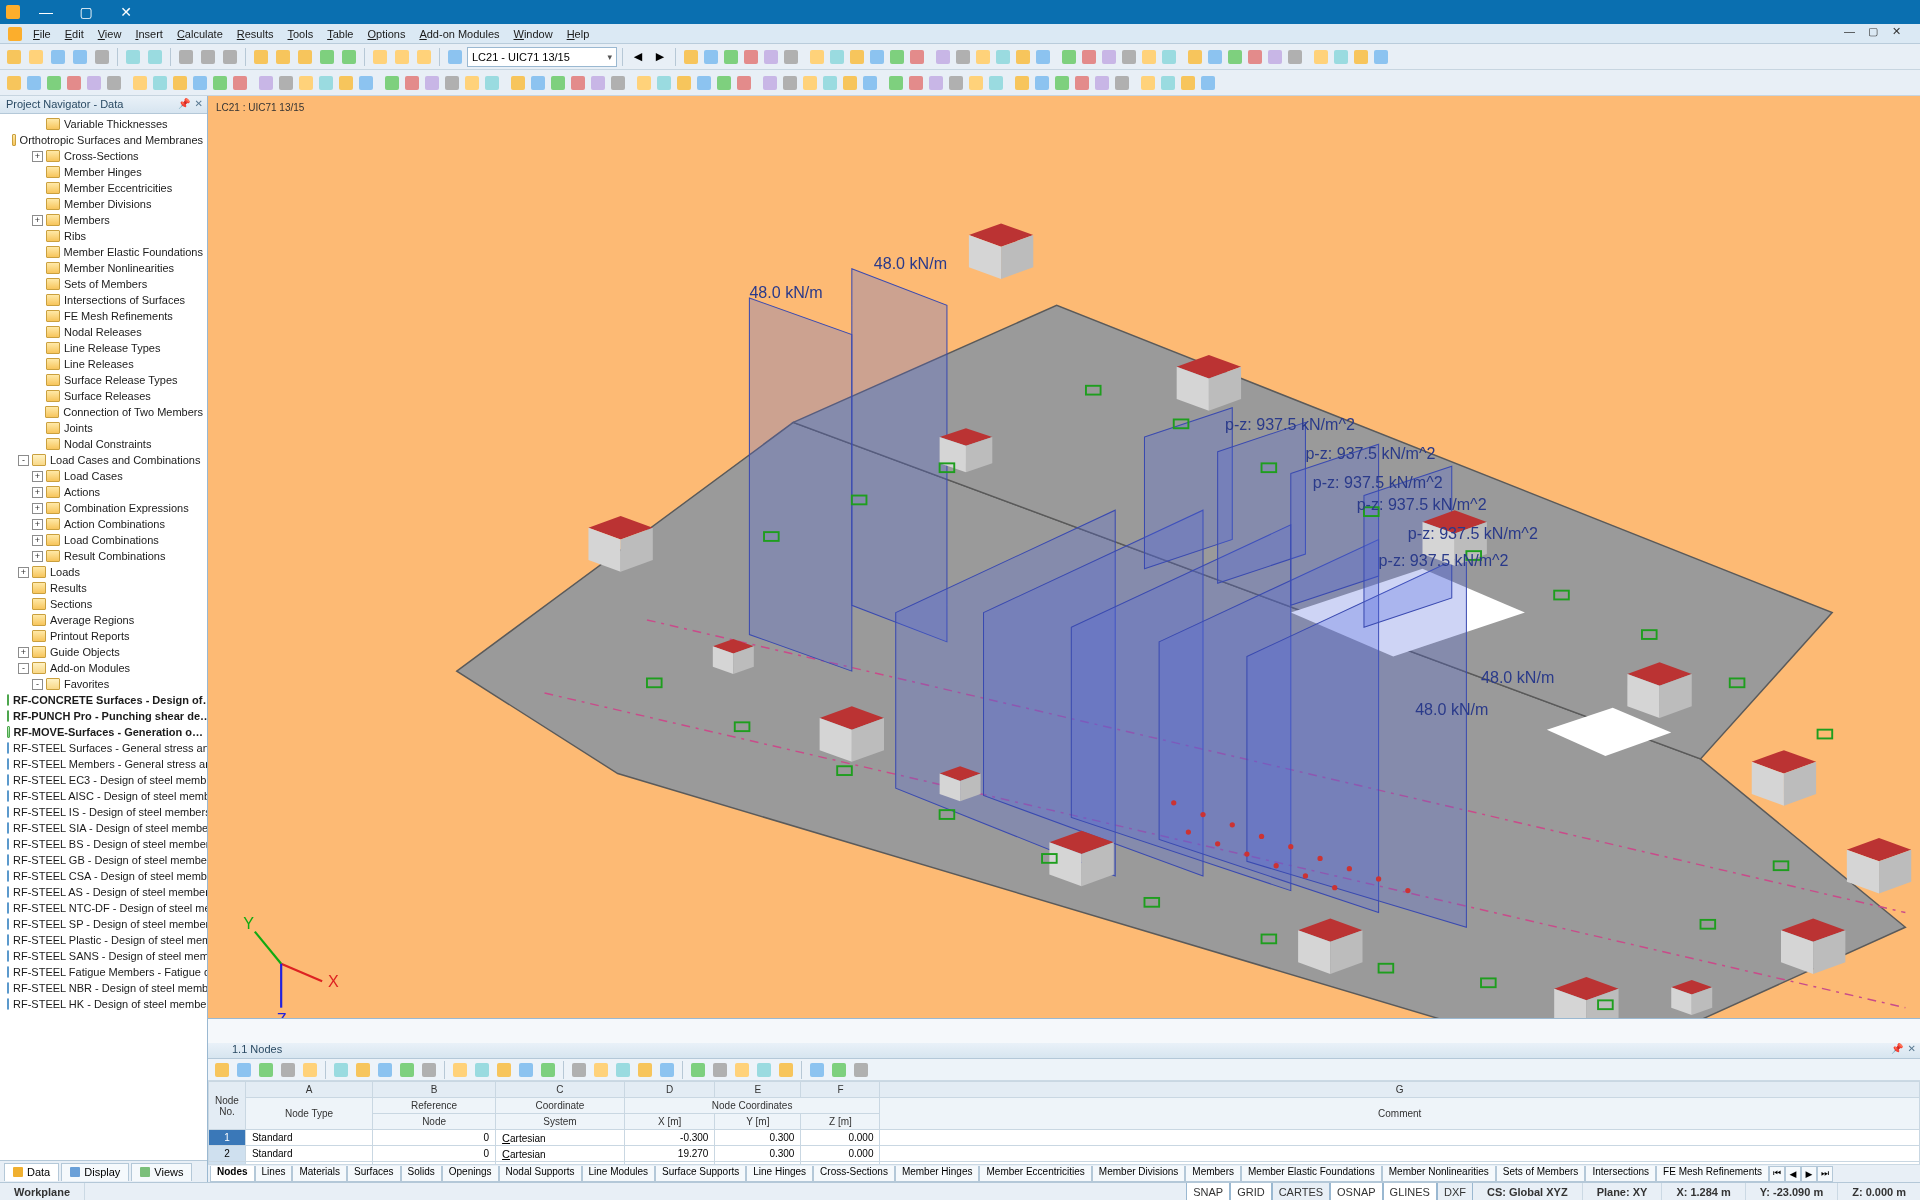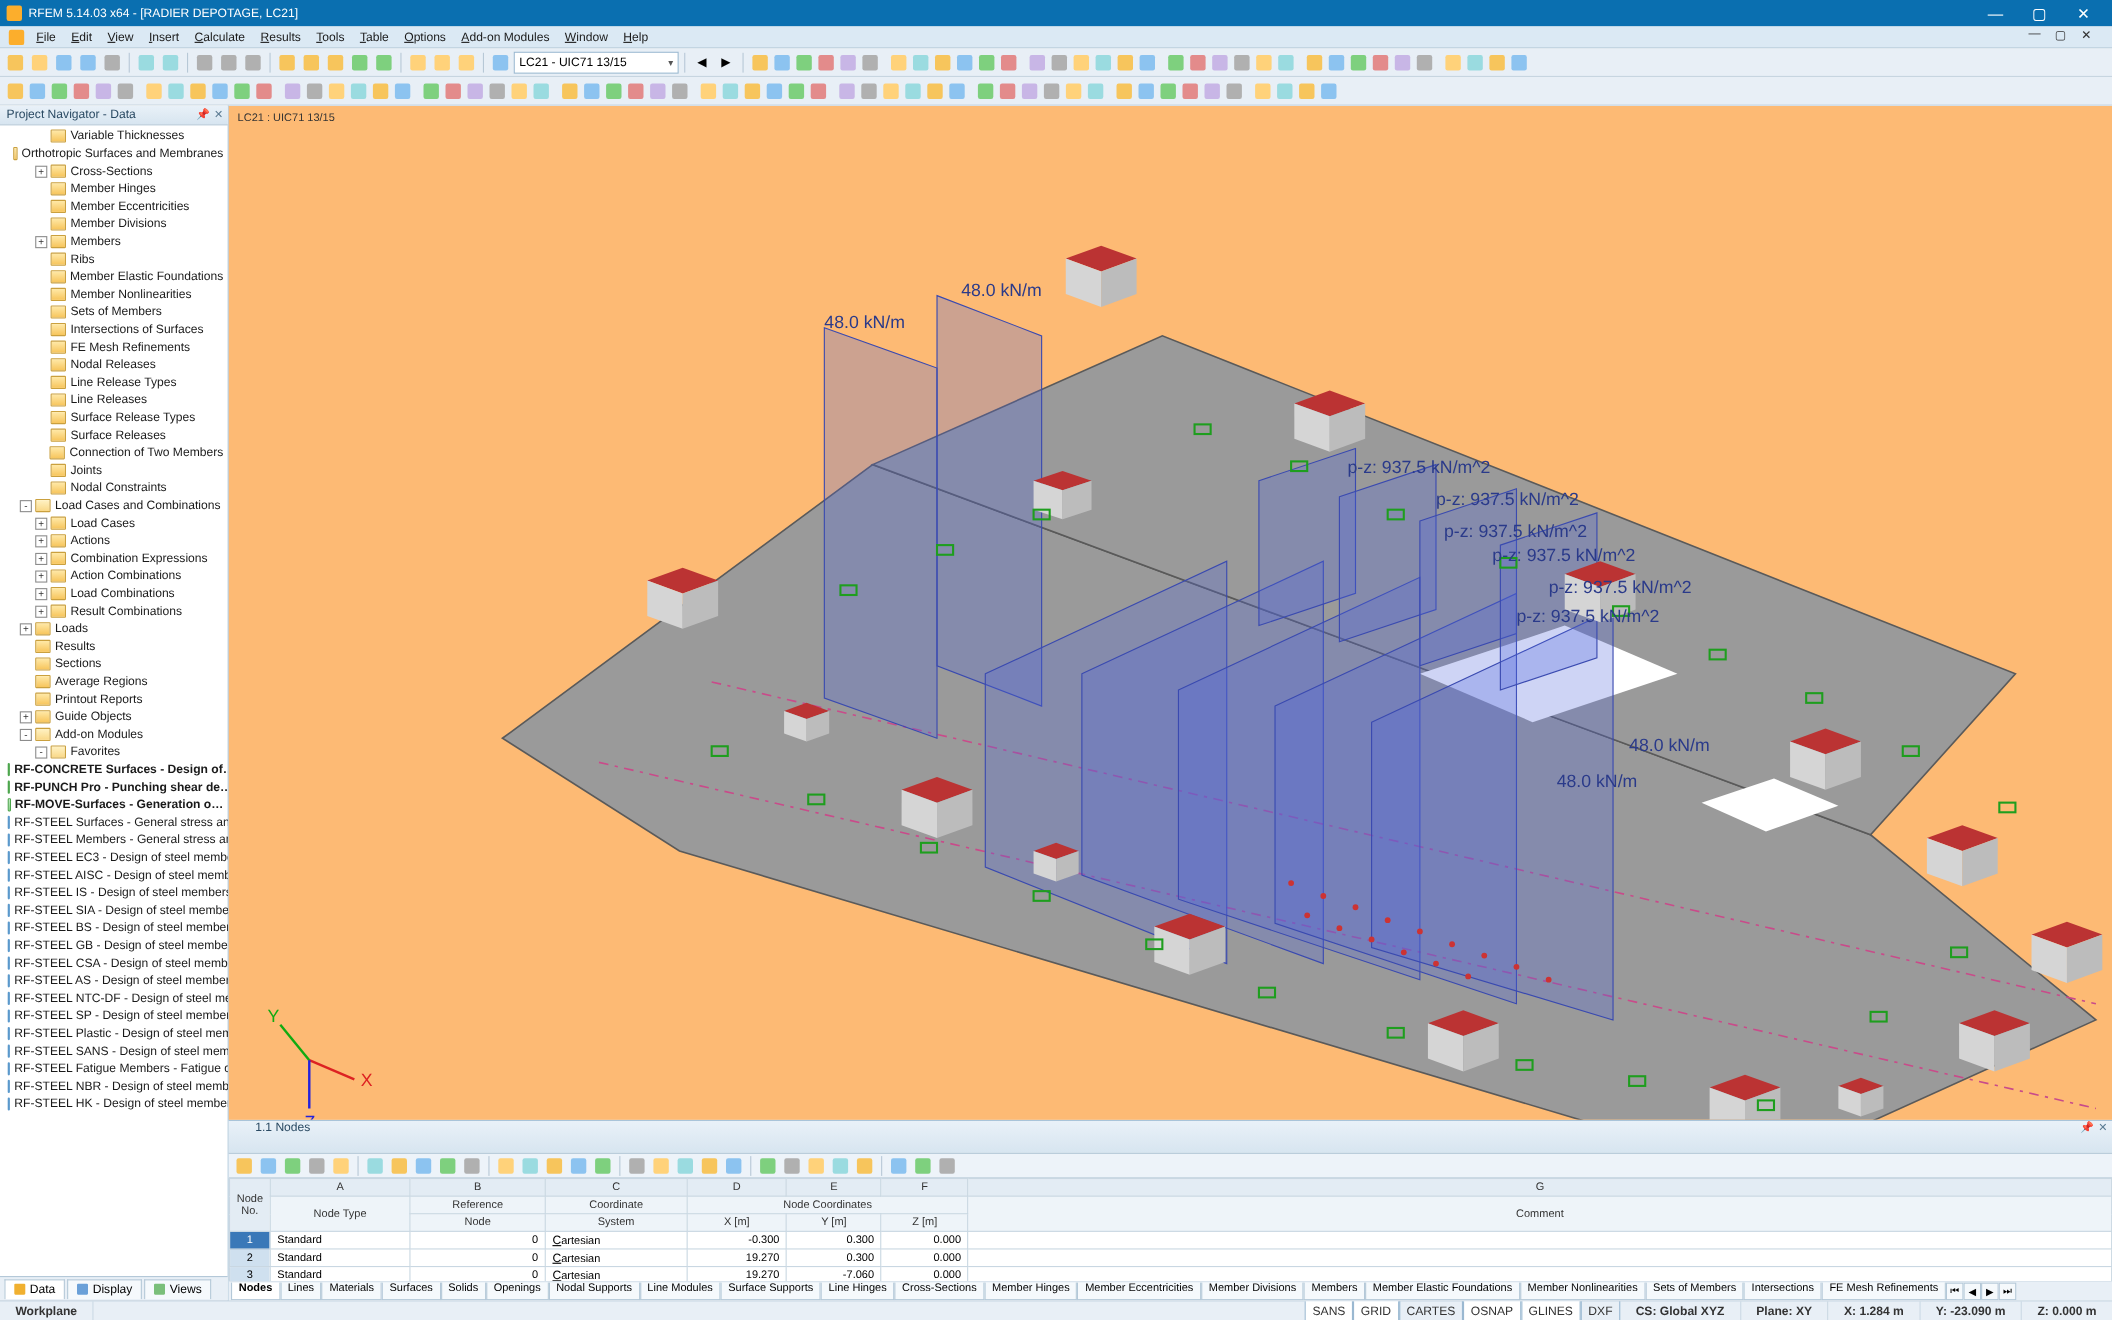--- a/index.html
+++ b/index.html
@@ -40,21 +40,21 @@
 .nav-tab { height: 18px; padding: 0 8px; border: 1px solid #b4c8d8; border-bottom: none; background: #f5f9fc; display: inline-flex; align-items: center; gap: 4px; font-size: 10px; cursor: default; }
 .nav-tab.active { background: #fff; }
 .nav-tab .dot { width: 10px; height: 10px; border-radius: 1px; }
 
 .viewport { flex: 1; display: flex; flex-direction: column; background: #f3f3f3; }
 .view3d { flex: 1; position: relative; background: #fdba74; overflow: hidden; }
 .view-label { position: absolute; left: 8px; top: 6px; font-size: 10px; color: #333; }
 .view3d svg { width: 100%; height: 100%; display: block; }
 
 .tablespanel { height: 164px; border-top: 1px solid #9ab8d1; background: #f5f8fb; display: flex; flex-direction: column; }
-.tp-title { height: 30px; background: linear-gradient(#e9f1f8,#d7e5f0); padding: 0 24px; font-size: 10px; color: #2a4a63; border-bottom: 1px solid #b4c8d8; position: relative; }
+.tp-title { height: 16px; background: linear-gradient(#e9f1f8,#d7e5f0); padding: 0 24px; font-size: 10px; color: #2a4a63; border-bottom: 1px solid #b4c8d8; position: relative; margin-top: 24px; }
 .tp-title .pin { position: absolute; right: 16px; top: 0; font-size: 10px; color: #5a7a92; }
 .tp-title .x { position: absolute; right: 4px; top: 0; font-size: 10px; color: #5a7a92; }
 .tp-toolbar { height: 22px; background: #edf3f9; display: flex; align-items: center; padding: 0 4px; gap: 2px; border-bottom: 1px solid #cbd9e4; }
 .tp-grid { flex: 1; overflow: auto; background: #fff; }
 table.grid { border-collapse: collapse; width: 100%; }
 table.grid th, table.grid td { border: 1px solid #c9d7e2; padding: 1px 6px; font-size: 10px; background: #fff; height: 16px; }
 table.grid th { background: #eef4f9; font-weight: normal; color: #333; text-align: center; }
 table.grid th.colhead { background: #e3ecf4; }
 table.grid td.rowhead { background: #cfe0ef; text-align: center; width: 34px; }
 table.grid td.rowhead.sel { background: #3a78b8; color: #fff; }
@@ -72,21 +72,20 @@
 
 
 .g { width: 14px; height: 14px; border-radius: 2px; }
 .c1{background:#f7c55c}.c2{background:#8cc3f0}.c3{background:#7ed07e}.c4{background:#e38b8b}.c5{background:#c8b6e6}.c6{background:#b0b0b0}.c7{background:#ffd27a}.c8{background:#9adbe0}
 </style>
 </head>
 <body>
 
 <div class="titlebar">
   <span class="icon"></span>
-  <span class="title">RFEM 5.14.03 x64 - [RADIER DEPOTAGE, LC21]</span>
   <span class="winbtn">—</span>
   <span class="winbtn">▢</span>
   <span class="winbtn close">✕</span>
 </div>
 
 <div class="menubar">
   <span class="mdi" style="background:#fcae2c;border-radius:2px;"></span>
   <div id="menubar-items"><span class="menu-item"><u>F</u>ile</span><span class="menu-item"><u>E</u>dit</span><span class="menu-item"><u>V</u>iew</span><span class="menu-item"><u>I</u>nsert</span><span class="menu-item"><u>C</u>alculate</span><span class="menu-item"><u>R</u>esults</span><span class="menu-item"><u>T</u>ools</span><span class="menu-item"><u>T</u>able</span><span class="menu-item"><u>O</u>ptions</span><span class="menu-item"><u>A</u>dd-on Modules</span><span class="menu-item"><u>W</u>indow</span><span class="menu-item"><u>H</u>elp</span></div>
   <span style="flex:1"></span>
   <span class="winbtn" style="color:#333;width:24px;height:18px">—</span>
@@ -1084,21 +1083,21 @@
           <span class="tp-navbtn">⏭</span>
         </div>
     </div>
   </div>
 </div>
 
 <div class="statusbar">
   <div class="sb-cell">Workplane</div>
   <div class="sb-spacer"></div>
   <div id="sb-toggles" style="display:flex;height:100%">
-      <div class="sb-toggle on">SANS</div>
+      <div class="sb-toggle on">SNAP</div>
       <div class="sb-toggle on">GRID</div>
       <div class="sb-toggle">CARTES</div>
       <div class="sb-toggle on">OSNAP</div>
       <div class="sb-toggle on">GLINES</div>
       <div class="sb-toggle">DXF</div>
     </div>
   <div class="sb-cell">CS: Global XYZ</div>
   <div class="sb-cell">Plane: XY</div>
   <div class="sb-cell">X: 1.284 m</div>
   <div class="sb-cell">Y: -23.090 m</div>

